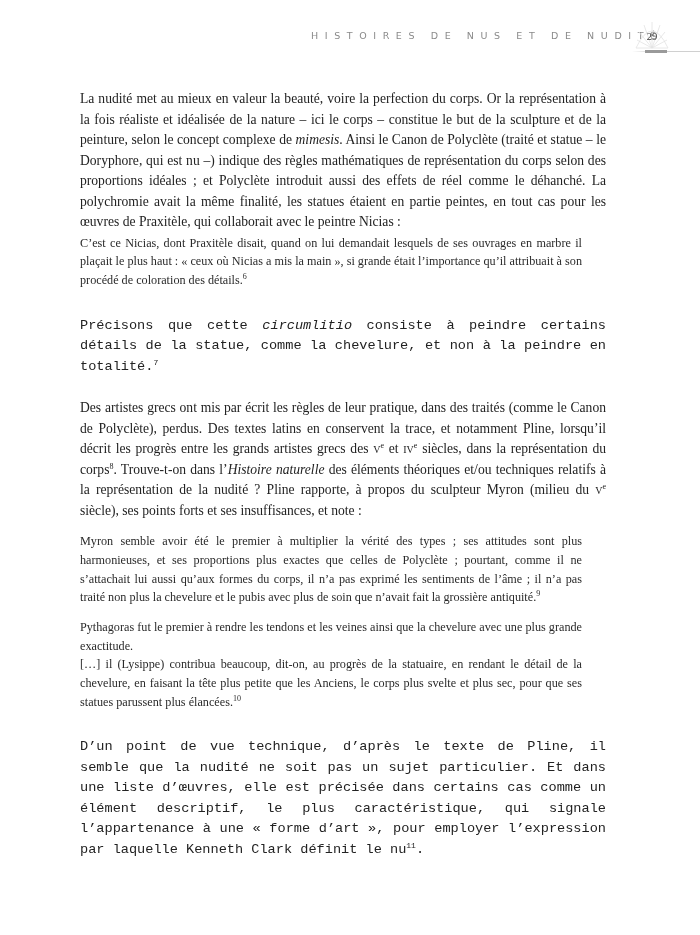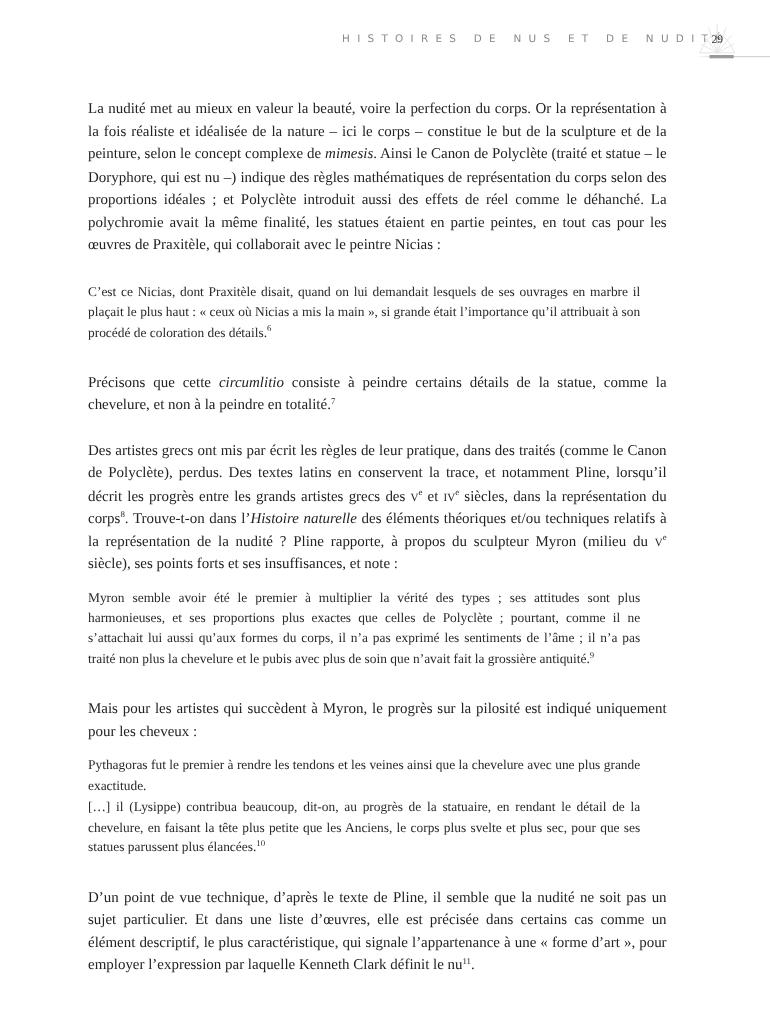--- a/index.html
+++ b/index.html
@@ -15,21 +15,21 @@
     font-size: 10.5px; color: #333; }
   .folio-bar { position: absolute; top: 50px; left: 645px; width: 22px; height: 3px; background: #9a9a9a; }
   .folio-line { position: absolute; top: 51px; left: 632px; width: 68px; height: 1px;
     background: linear-gradient(to right, rgba(200,200,200,0), #d0d0d0 30%, #d0d0d0); }
 
   .text { position: absolute; left: 80px; top: 89px; width: 526px;
     font-size: 13.6px; line-height: 20.5px; text-align: justify; hyphens: manual; }
   .text p { margin: 0; }
   .text p.body + .quote { margin-top: 11px; }
   .quote { margin: 0 0 0 33px; padding-right: 24px; font-size: 12.2px; line-height: 18.7px; color: #2a2a2a; }
-  .gap-after-quote { margin-top: 26px !important; }
+  .gap-after-quote { margin-top: 26px !important; font-family: Liberation Mono, monospace; }
   .gap-para { margin-top: 21px !important; }
   sup { font-size: 8px; line-height: 0; vertical-align: 5px; }
   em { font-style: italic; }
   .sc { font-variant: small-caps; }
 </style>
 </head>
 <body>
 
 <div class="running-head">HISTOIRES DE NUS ET DE NUDITÉ</div>
 
@@ -46,20 +46,19 @@
         <path d="M20 30 L35 22"></path>
     </g>
   </svg>
   <div class="folio">29</div>
 </div>
 <div class="folio-line"></div>
 <div class="folio-bar"></div>
 
 <div class="text" id="text">
     <p class="body"><span>La nudité met au mieux en valeur la beauté, voire la perfection du corps. Or la représentation à la fois réaliste et idéalisée de la nature – ici le corps – constitue le but de la sculpture et de la peinture, selon le concept complexe de </span><em>mimesis</em><span>. Ainsi le Canon de Polyclète (traité et statue – le Doryphore, qui est nu –) indique des règles mathématiques de représentation du corps selon des proportions idéales ; et Polyclète introduit aussi des effets de réel comme le déhanché. La polychromie avait la même finalité, les statues étaient en partie peintes, en tout cas pour les œuvres de Praxitèle, qui collaborait avec le peintre Nicias :</span></p>
-    <p class="quote" style="margin-top: 23px;"><span>C’est ce Nicias, dont Praxitèle disait, quand on lui demandait lesquels de ses ouvrages en marbre il plaçait le plus haut : « ceux où Nicias a mis la main », si grande était l’importance qu’il attribuait à son procédé de coloration des détails.</span><sup>6</sup></p>
+    <p class="quote" style="margin-top: 1px;"><span>C’est ce Nicias, dont Praxitèle disait, quand on lui demandait lesquels de ses ouvrages en marbre il plaçait le plus haut : « ceux où Nicias a mis la main », si grande était l’importance qu’il attribuait à son procédé de coloration des détails.</span><sup>6</sup></p>
     <p class="body gap-after-quote"><span>Précisons que cette </span><em>circumlitio</em><span> consiste à peindre certains détails de la statue, comme la chevelure, et non à la peindre en totalité.</span><sup>7</sup></p>
     <p class="body gap-para"><span>Des artistes grecs ont mis par écrit les règles de leur pratique, dans des traités (comme le Canon de Polyclète), perdus. Des textes latins en conservent la trace, et notamment Pline, lorsqu’il décrit les progrès entre les grands artistes grecs des </span><span class="sc">v</span><sup>e</sup><span> et </span><span class="sc">iv</span><sup>e</sup><span> siècles, dans la représentation du corps</span><sup>8</sup><span>. Trouve-t-on dans l’</span><em>Histoire naturelle</em><span> des éléments théoriques et/ou techniques relatifs à la représentation de la nudité ? Pline rapporte, à propos du sculpteur Myron (milieu du </span><span class="sc">v</span><sup>e</sup><span> siècle), ses points forts et ses insuffisances, et note :</span></p>
     <p class="quote" style="margin-top: 11px;"><span>Myron semble avoir été le premier à multiplier la vérité des types ; ses attitudes sont plus harmonieuses, et ses proportions plus exactes que celles de Polyclète ; pourtant, comme il ne s’attachait lui aussi qu’aux formes du corps, il n’a pas exprimé les sentiments de l’âme ; il n’a pas traité non plus la chevelure et le pubis avec plus de soin que n’avait fait la grossière antiquité.</span><sup>9</sup></p>
-    <p class="body gap-after-quote"><span>Mais pour les artistes qui succèdent à Myron, le progrès sur la pilosité est indiqué uniquement pour les cheveux :</span></p>
     <p class="quote" style="margin-top: 11px;"><span>Pythagoras fut le premier à rendre les tendons et les veines ainsi que la chevelure avec une plus grande exactitude.</span><br><span>[…] il (Lysippe) contribua beaucoup, dit-on, au progrès de la statuaire, en rendant le détail de la chevelure, en faisant la tête plus petite que les Anciens, le corps plus svelte et plus sec, pour que ses statues parussent plus élancées.</span><sup>10</sup></p>
     <p class="body gap-after-quote"><span>D’un point de vue technique, d’après le texte de Pline, il semble que la nudité ne soit pas un sujet particulier. Et dans une liste d’œuvres, elle est précisée dans certains cas comme un élément des­criptif, le plus caractéristique, qui signale l’appartenance à une « forme d’art », pour employer l’expression par laquelle Kenneth Clark définit le nu</span><sup>11</sup><span>.</span></p>
   </div>
 
 </body></html>

